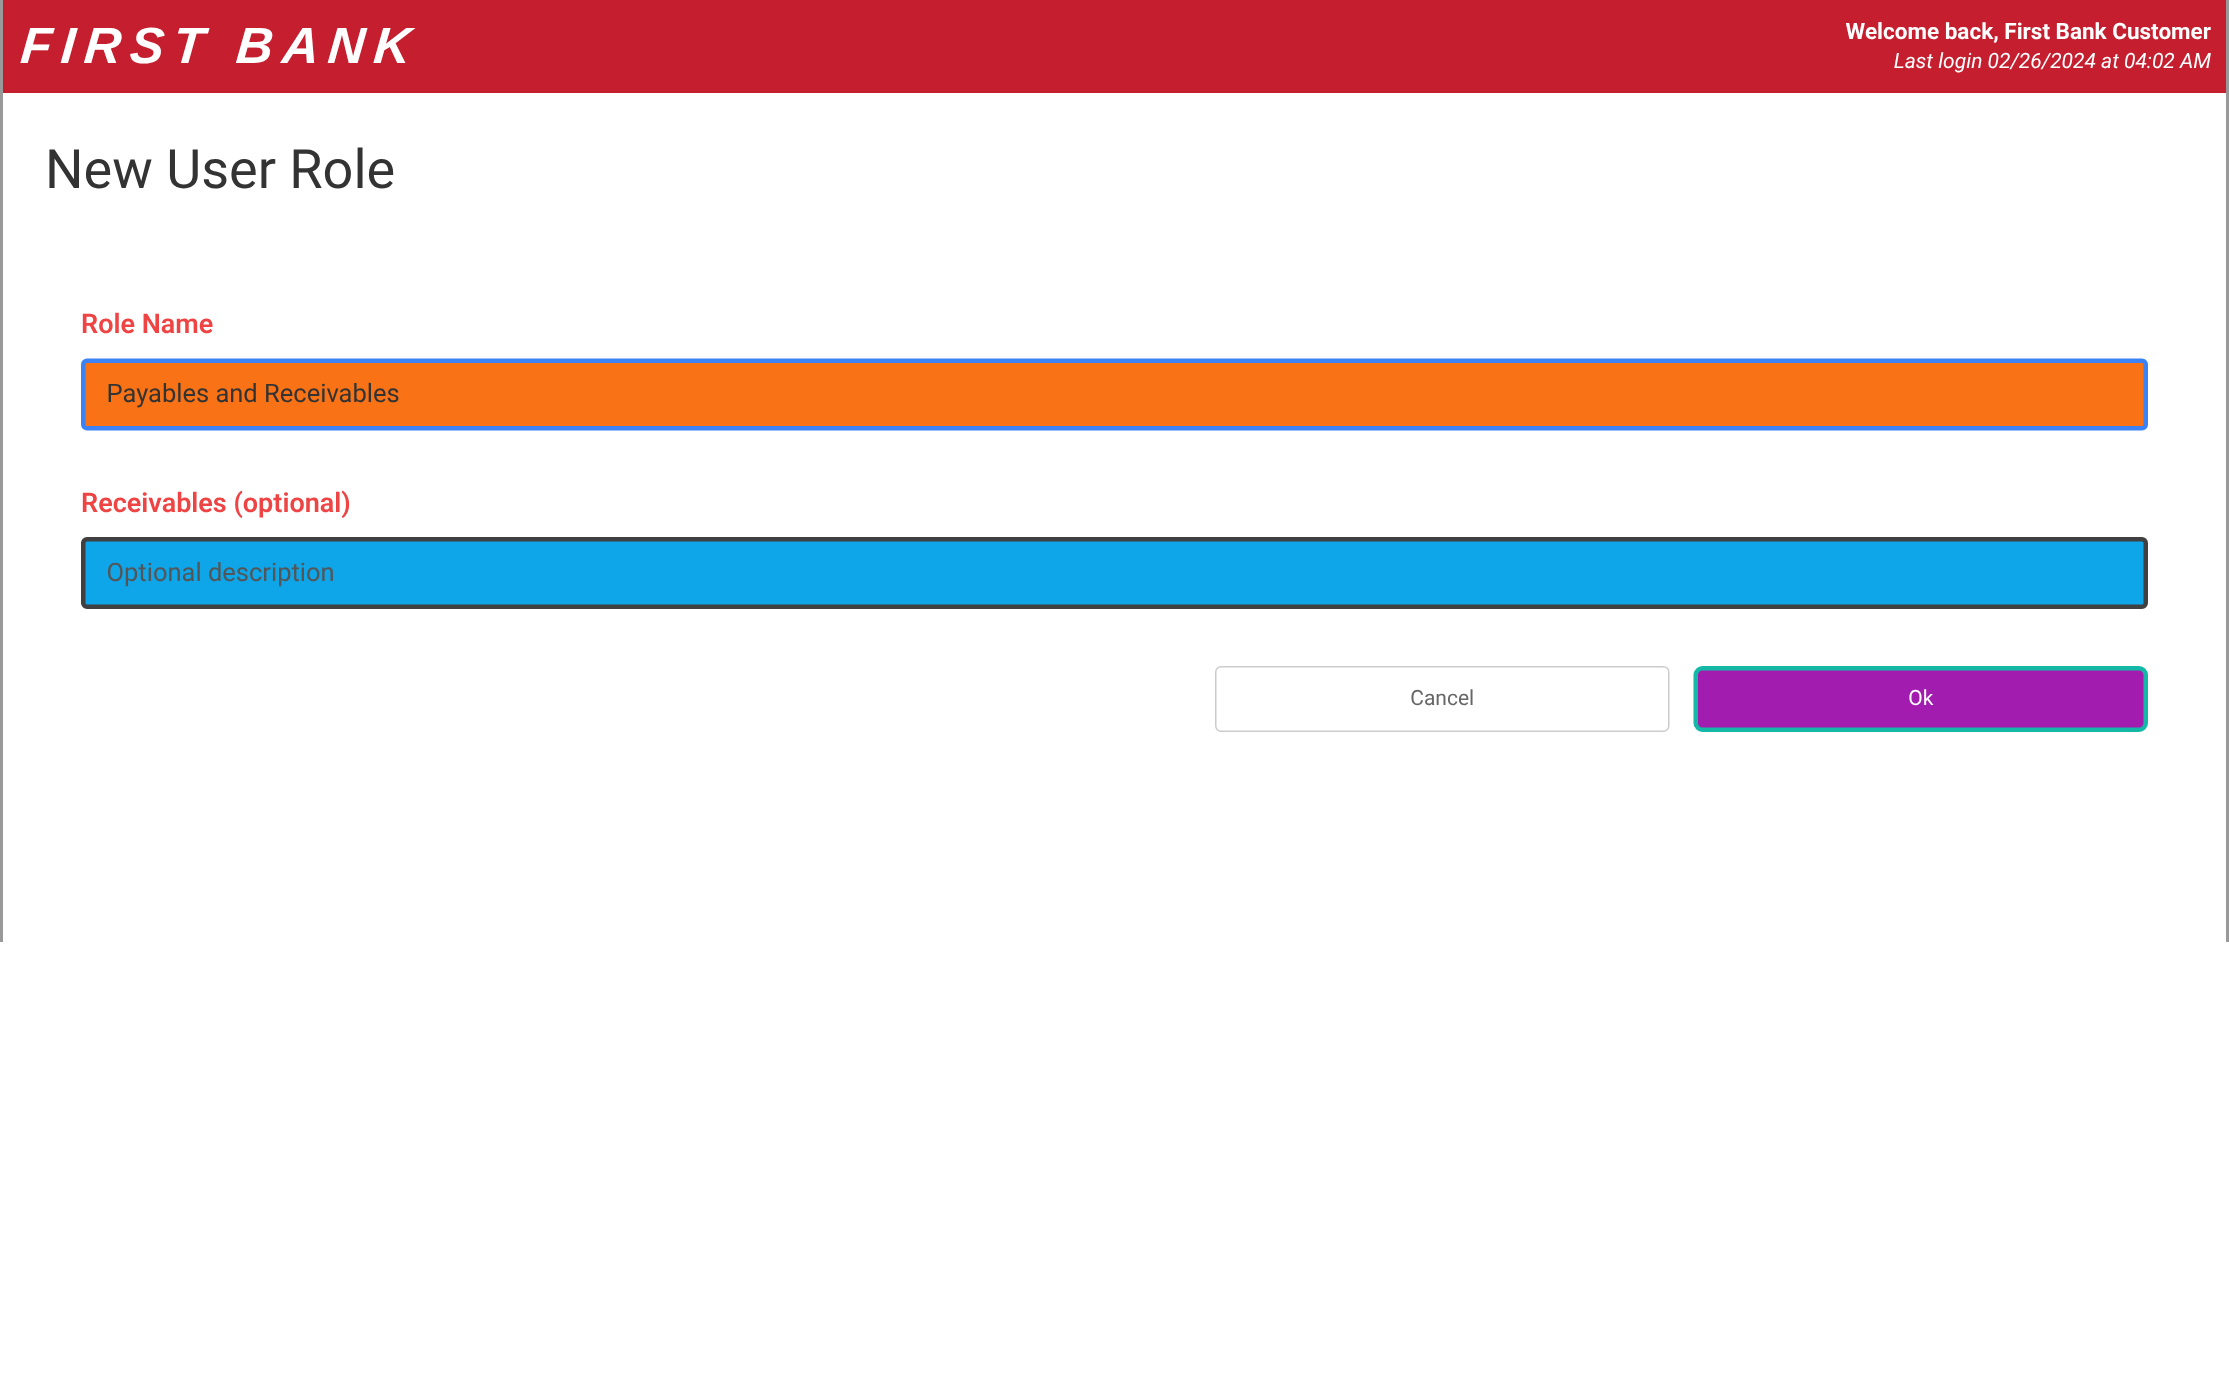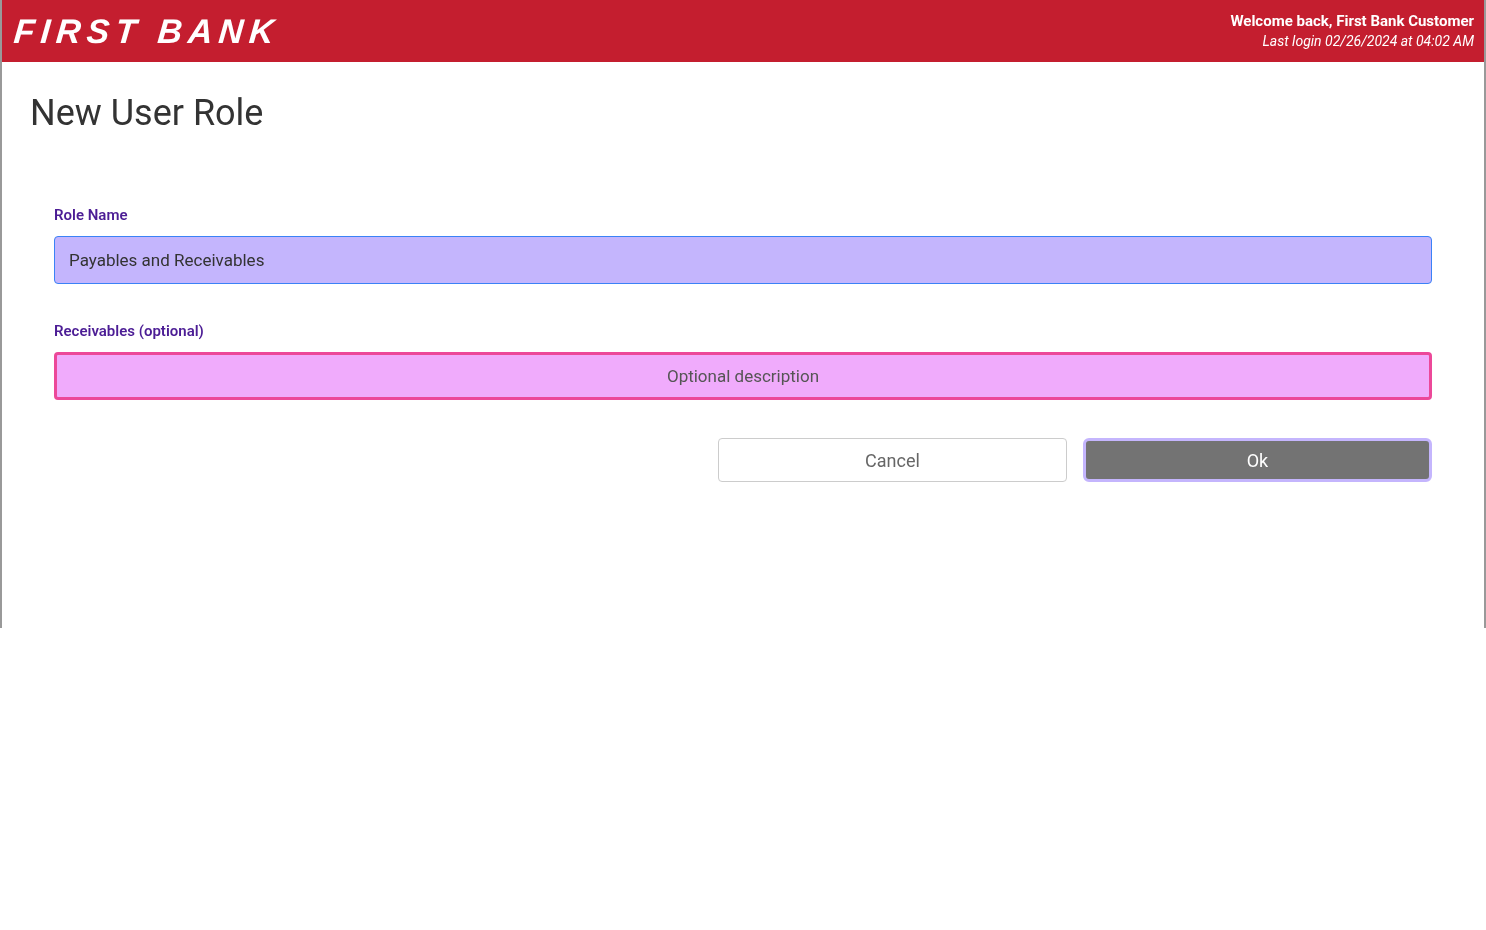--- a/index.html
+++ b/index.html
@@ -71,78 +71,77 @@
     .form-container {
       padding: 0 24px;
     }
     
     .form-group {
       margin-bottom: 38px;
     }
     
     .form-label {
       display: block;
-      font-size: 15px;
+      font-size: 18px;
       font-weight: 600;
-      color: #4c1d95;
+      color: #ef4444;
       margin-bottom: 12px;
     }
     
     .form-input {
       width: 100%;
       height: 48px;
       padding: 0 14px;
       font-size: 17px;
-      border: 1px solid #3b82f6;
+      border: 3px solid #3b82f6;
       border-radius: 4px;
-      background: #c4b5fd;
+      background: #f97316;
       color: #333333;
       font-family: inherit;
     }
     
     .form-input::placeholder {
       color: #555555;
     }
     
     .form-input.focused {
-      border: 3px solid #ec4899;
-      background: #f0abfc;
+      border: 3px solid #404040;
+      background: #0ea5e9;
       outline: none;
-      text-align: center;
     }
     
     .form-input.focused::placeholder {
       color: #555555;
     }
     
     .button-row {
       display: flex;
       justify-content: flex-end;
       gap: 16px;
       margin-top: 30px;
     }
     
     .btn {
-      width: 349px;
+      width: 303px;
       height: 44px;
-      font-size: 18px;
+      font-size: 14px;
       border-radius: 4px;
       cursor: pointer;
       font-family: inherit;
     }
     
     .btn-cancel {
       background: #ffffff;
       border: 1px solid #cccccc;
       color: #666666;
     }
     
     .btn-ok {
-      background: #737373;
-      border: 3px solid #c4b5fd;
+      background: #a21caf;
+      border: 3px solid #14b8a6;
       color: #ffffff;
       border-radius: 6px;
     }
   </style>
 </head>
 <body>
 
 <div class="app-container">
   <header class="header">
     <div class="logo">FIRST BANK</div>

